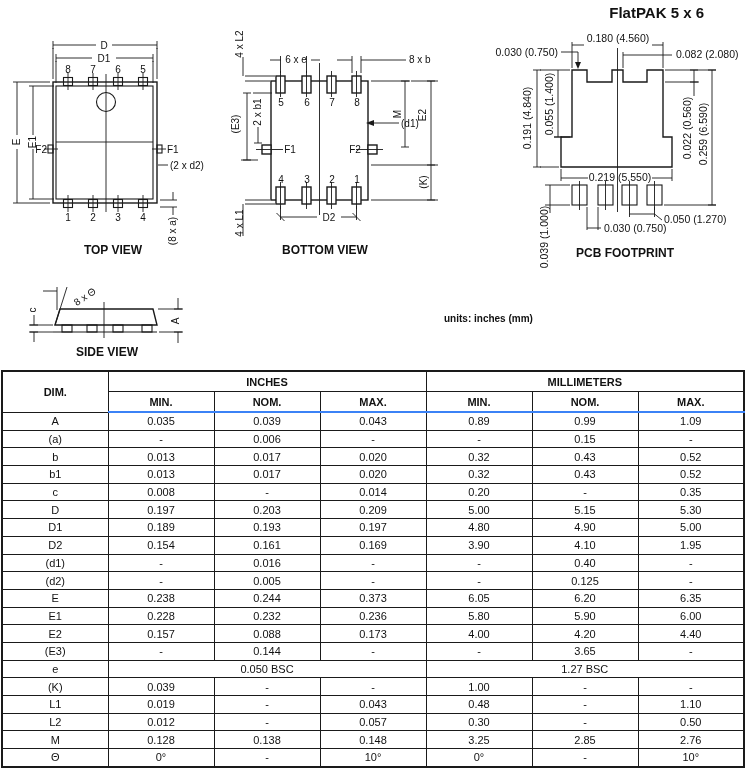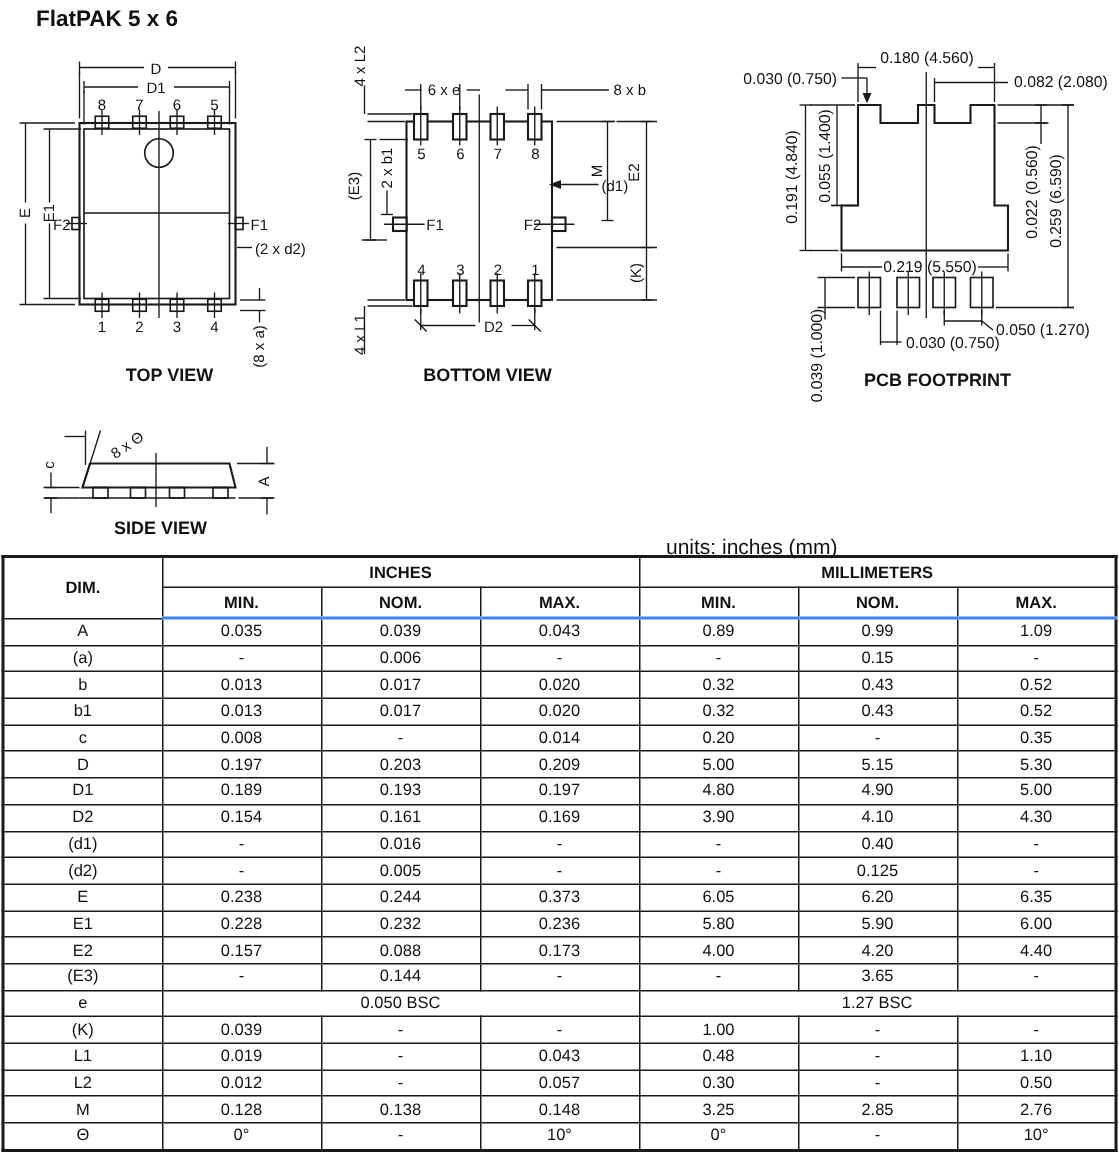--- a/index.html
+++ b/index.html
@@ -1,19 +1,19 @@
 <!DOCTYPE html>
 <html><head>
 <meta charset="utf-8">
 <style>
   html,body{margin:0;padding:0;background:#fff;}
   body{width:746px;height:778px;position:relative;font-family:"Liberation Sans",sans-serif;color:#111;overflow:hidden;}
   .abs{position:absolute;}
-  #title{left:0;top:4px;width:704px;text-align:left;font-weight:bold;font-size:15px;margin-left:24px;}
-  #units-note{left:444px;top:313px;font-weight:normal;font-size:14px;margin-top:43px;}
+  #title{left:0;top:4px;width:704px;text-align:right;font-weight:bold;font-size:15px;}
+  #units-note{left:444px;top:313px;font-weight:bold;font-size:10px;}
   svg .s{stroke:#1a1a1a;stroke-width:1.4;fill:none;}
   svg .s2{stroke:#1a1a1a;stroke-width:1.1;fill:none;}
   svg .d{stroke:#1a1a1a;stroke-width:0.9;fill:none;}
   svg .fillpad{fill:#fff;stroke:#1a1a1a;stroke-width:1.4;}
   svg text{font-family:"Liberation Sans",sans-serif;font-size:10px;fill:#111;}
   svg text.cap{font-weight:bold;font-size:12px;}
   svg text.dim{font-size:10.5px;}
   #dim-table{position:absolute;left:1px;top:370px;width:744px;border-collapse:collapse;table-layout:fixed;}
   #dim-table th,#dim-table td{border:1.5px solid #1a1a1a;text-align:center;vertical-align:middle;font-size:11px;padding:0;}
   #dim-table th{font-weight:bold;height:19px;}
@@ -421,21 +421,21 @@
         <td>4.90</td>
         <td>5.00</td>
       </tr>
       <tr>
         <td>D2</td>
         <td>0.154</td>
         <td>0.161</td>
         <td>0.169</td>
         <td>3.90</td>
         <td>4.10</td>
-        <td>4.30</td>
+        <td>1.95</td>
       </tr>
       <tr>
         <td>(d1)</td>
         <td>-</td>
         <td>0.016</td>
         <td>-</td>
         <td>-</td>
         <td>0.40</td>
         <td>-</td>
       </tr>

